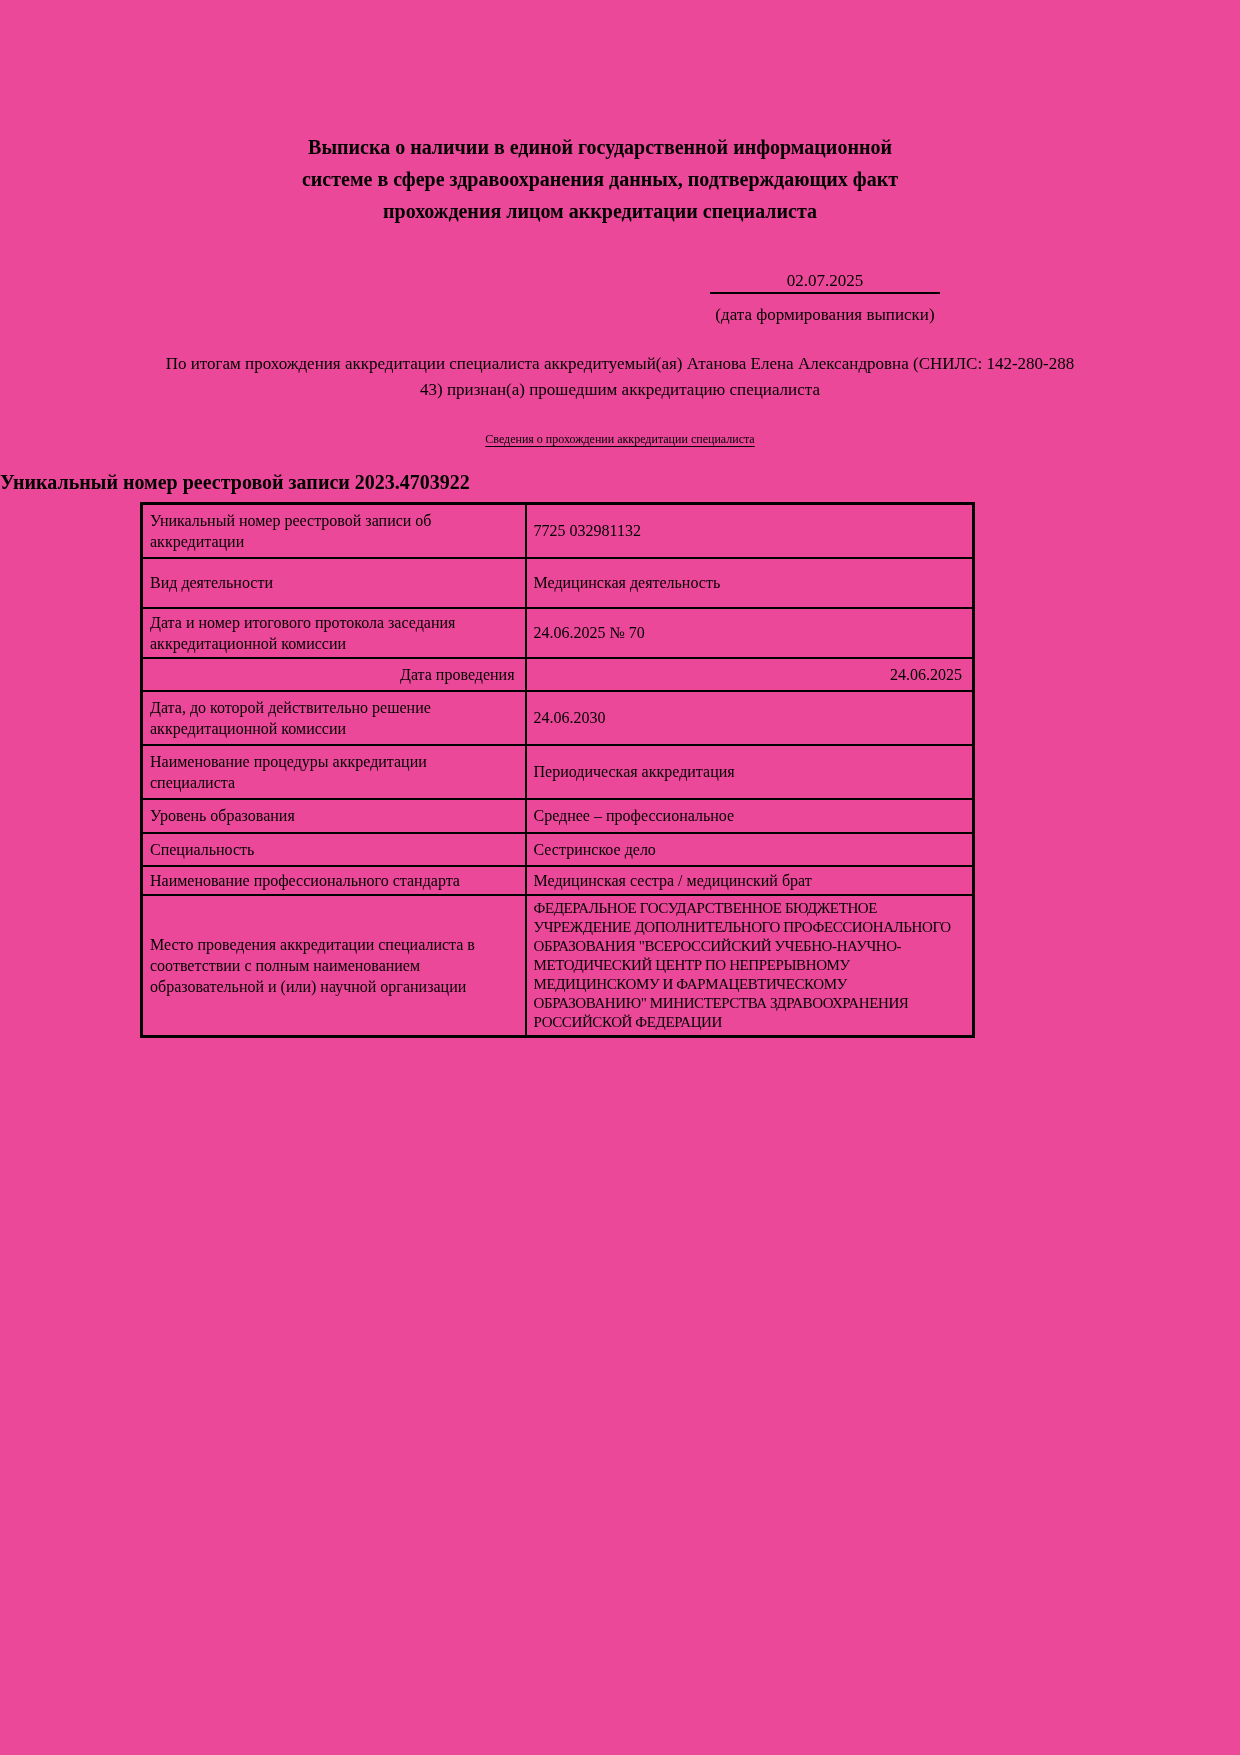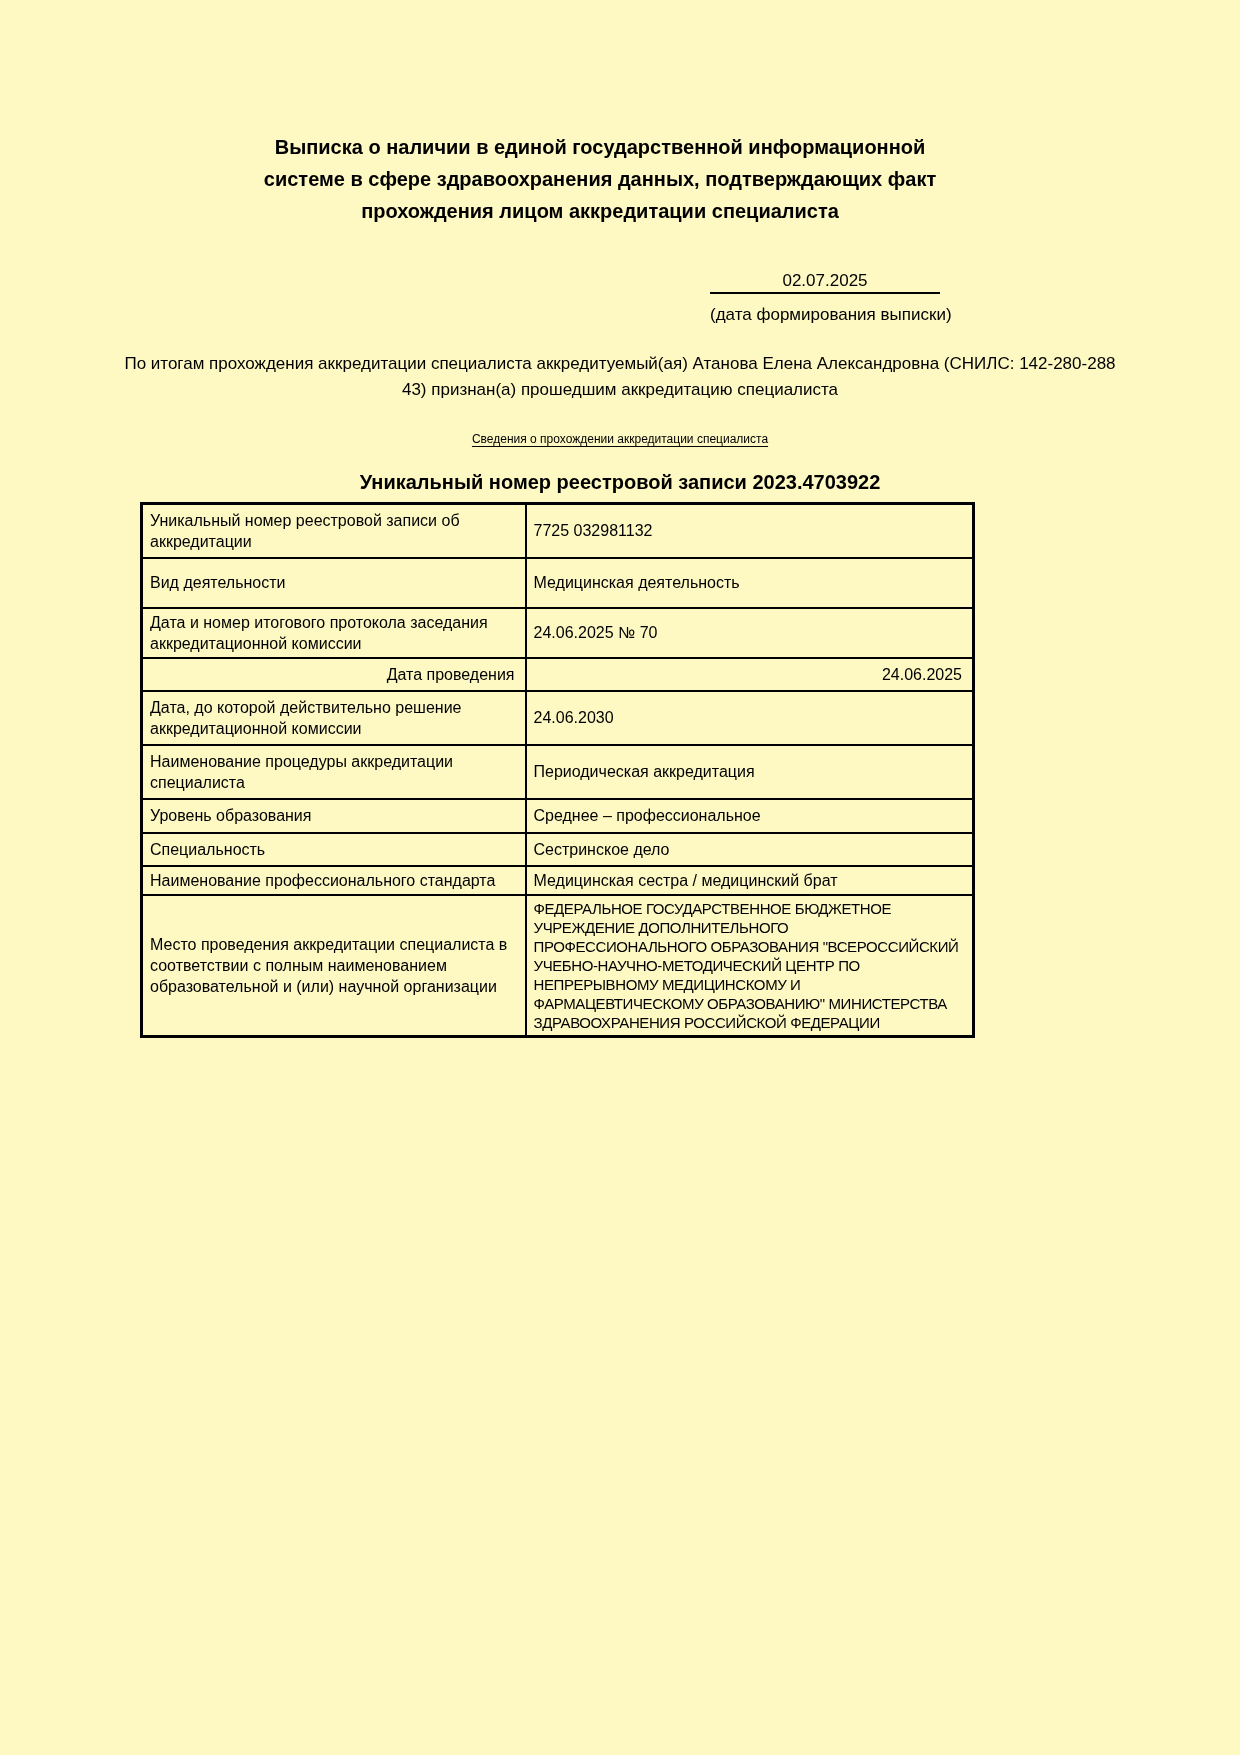--- a/index.html
+++ b/index.html
@@ -1,22 +1,22 @@
 <!DOCTYPE html>
 <html lang="ru"><head>
 <meta charset="utf-8">
 <style>
   html, body { margin: 0; padding: 0; background: #ffffff; }
   .page {
     position: relative;
     width: 1240px;
     height: 1755px;
-    background: #fef9c3;
+    background: #ec4899;
     color: #000000;
-    font-family: Liberation Sans, sans-serif;
+    font-family: Liberation Serif, serif;
     overflow: hidden;
   }
   .title {
     padding-top: 131px;
     margin-right: 40px;
     text-align: center;
     font-size: 20px;
     font-weight: bold;
     line-height: 32px;
   }
@@ -48,21 +48,21 @@
   .section-heading {
     margin-top: 26px;
     text-align: center;
     font-size: 12px;
     line-height: 20px;
     text-decoration: underline;
     text-underline-offset: 3px;
   }
   .registry-heading {
     margin-top: 21px;
-    text-align: center;
+    text-align: left;
     font-size: 20px;
     font-weight: bold;
     line-height: 24px;
   }
   table.acc-table {
     margin: 8px 0 0 140px;
     width: 832px;
     border-collapse: collapse;
     table-layout: fixed;
     border: 3px solid #000;

